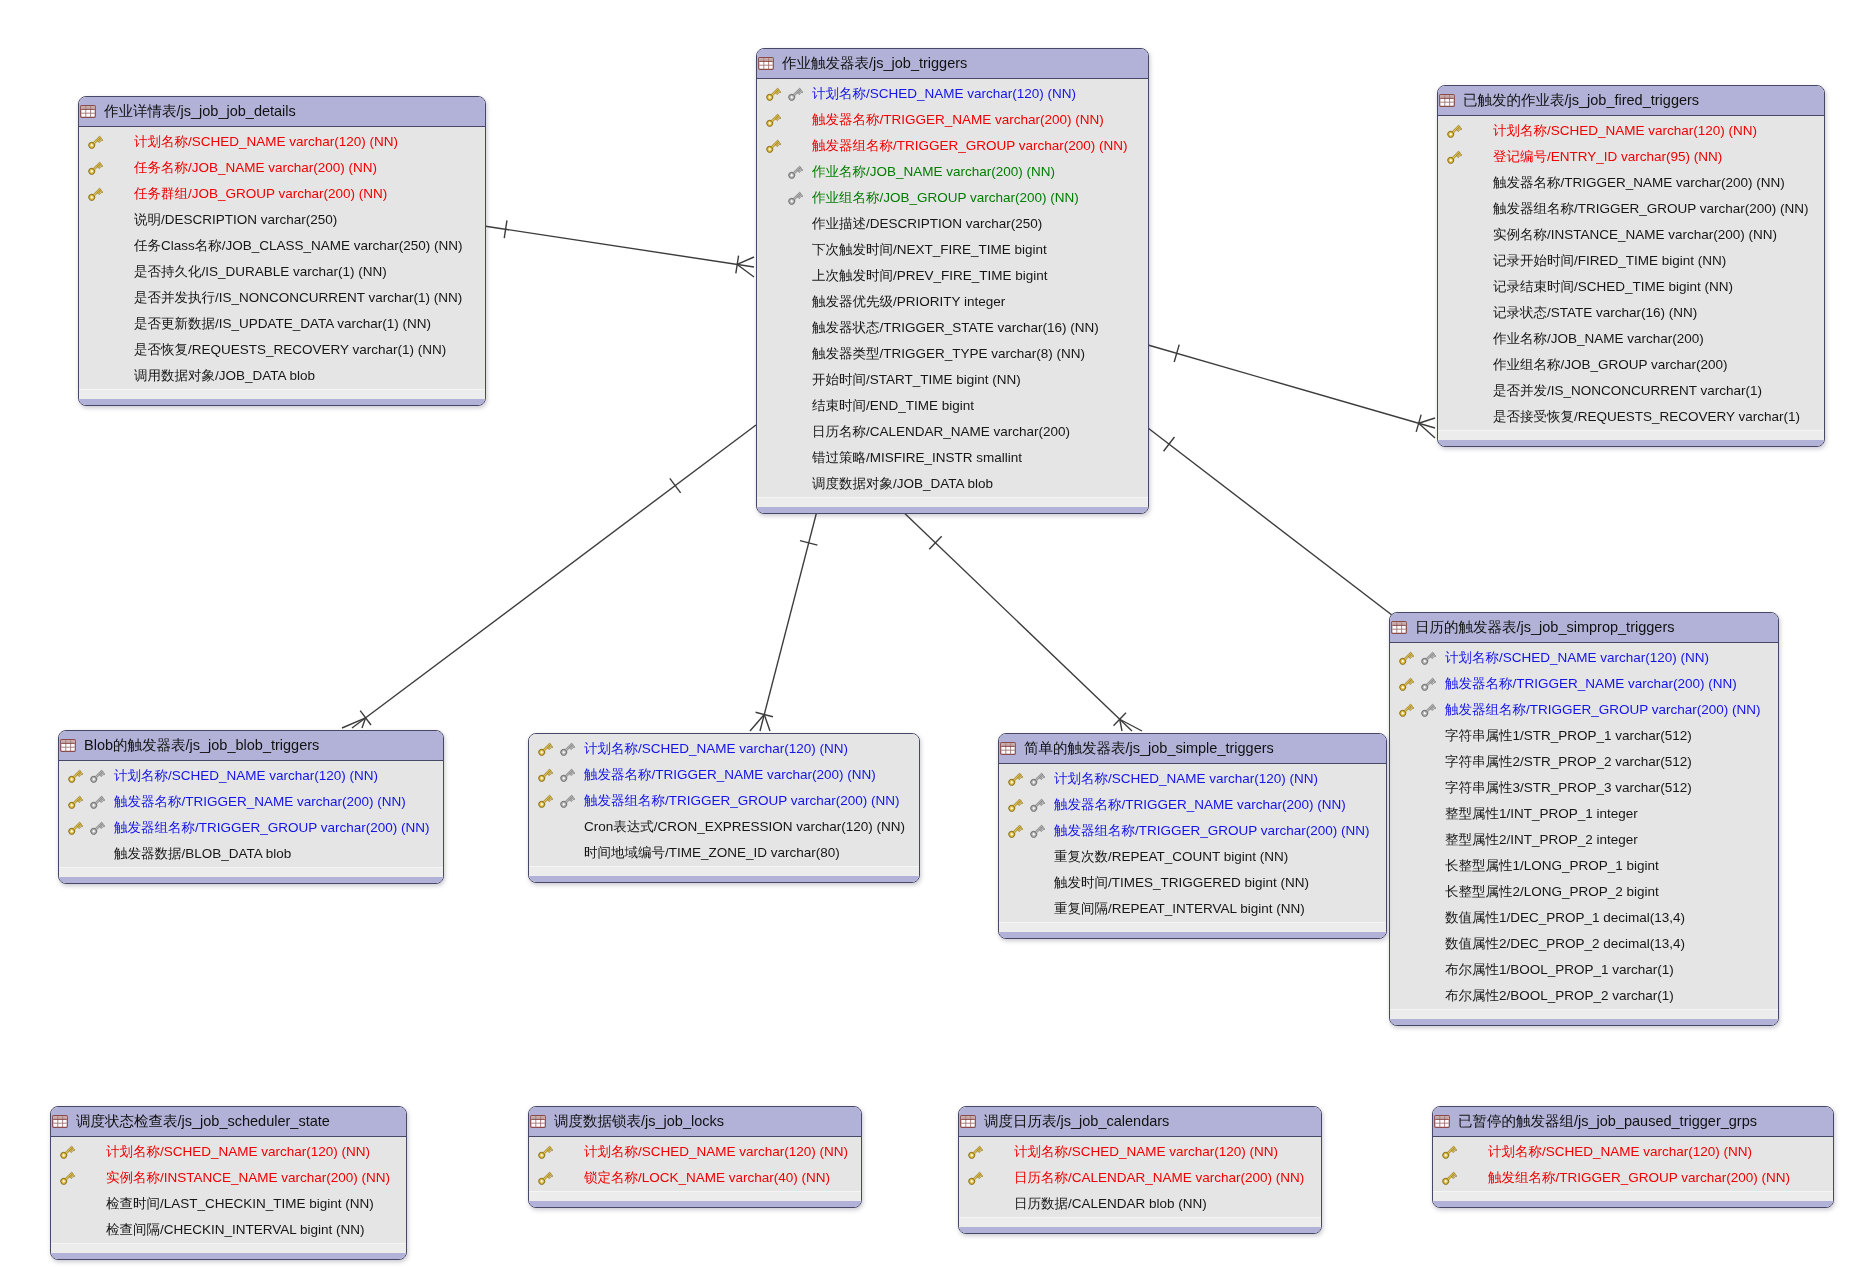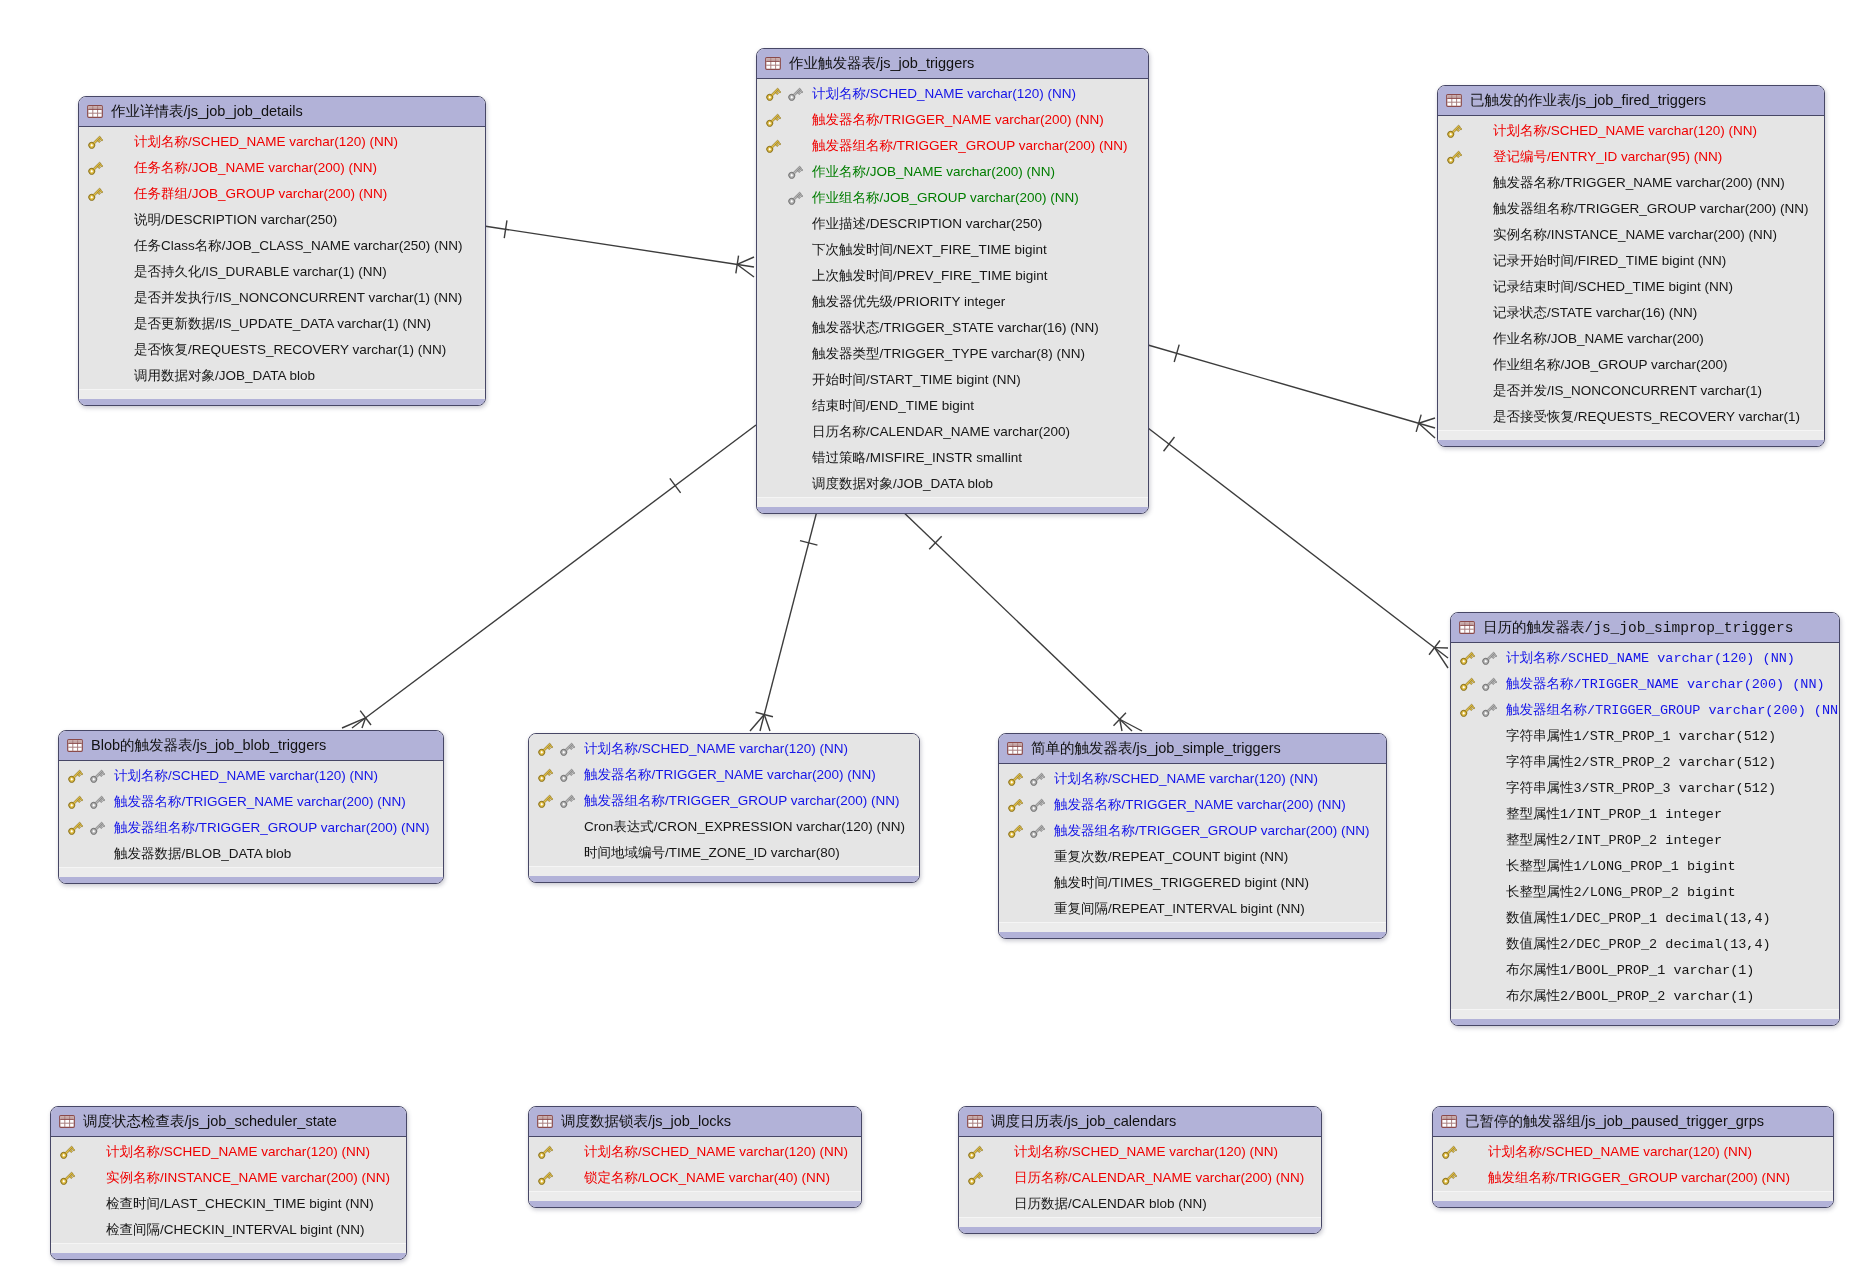--- a/index.html
+++ b/index.html
@@ -17,21 +17,21 @@
     border:1.6px solid #474766;
     border-radius:8px;
     box-shadow:1px 2px 4px rgba(60,60,90,.28);
     overflow:hidden;
   }
   .er-header{
     background:#b2b2d8;
     border-bottom:1.4px solid #474766;
     height:29px;
     display:flex;align-items:center;gap:8px;
-    padding:0 8px;
+    padding:0 1px;
     font-size:14.5px;color:#111;
     white-space:nowrap;
   }
   .er-body{padding:2px 0 0 0;background:#e5e5e5;}
   .er-row{
     position:relative;
     height:26px;
     display:flex;align-items:center;
     padding-left:55px;
     font-size:13.5px;
@@ -341,21 +341,21 @@
           <div class="er-row c-black">
             <span>是否并发/IS_NONCONCURRENT varchar(1)</span>
           </div>
           <div class="er-row c-black">
             <span>是否接受恢复/REQUESTS_RECOVERY varchar(1)</span>
           </div>
         </div>
         <div class="er-footer"></div>
         <div class="er-footbar"></div>
       </div>
-      <div class="er-table" style="left: 1450px; top: 612px; width: 388px; font-family: Liberation Mono, monospace;">
+      <div class="er-table" style="left: 1389px; top: 612px; width: 388px;">
         <div class="er-header">
           <svg width="16" height="13" viewBox="0 0 16 13">
             <rect x="0.7" y="0.7" width="14.6" height="11.6" rx="1" fill="#ffffff" stroke="#8a4a4a" stroke-width="1.2"></rect>
             <rect x="1.2" y="1.2" width="13.6" height="3" fill="#c5a8a8"></rect>
             <line x1="5.8" y1="1.2" x2="5.8" y2="12.2" stroke="#a87f7f" stroke-width="1"></line>
             <line x1="10.6" y1="1.2" x2="10.6" y2="12.2" stroke="#a87f7f" stroke-width="1"></line>
             <line x1="1.2" y1="4.4" x2="14.8" y2="4.4" stroke="#8a4a4a" stroke-width="1"></line>
             <line x1="1.2" y1="8.2" x2="14.8" y2="8.2" stroke="#a87f7f" stroke-width="1"></line>
           </svg>
           <span>日历的触发器表/js_job_simprop_triggers</span>

